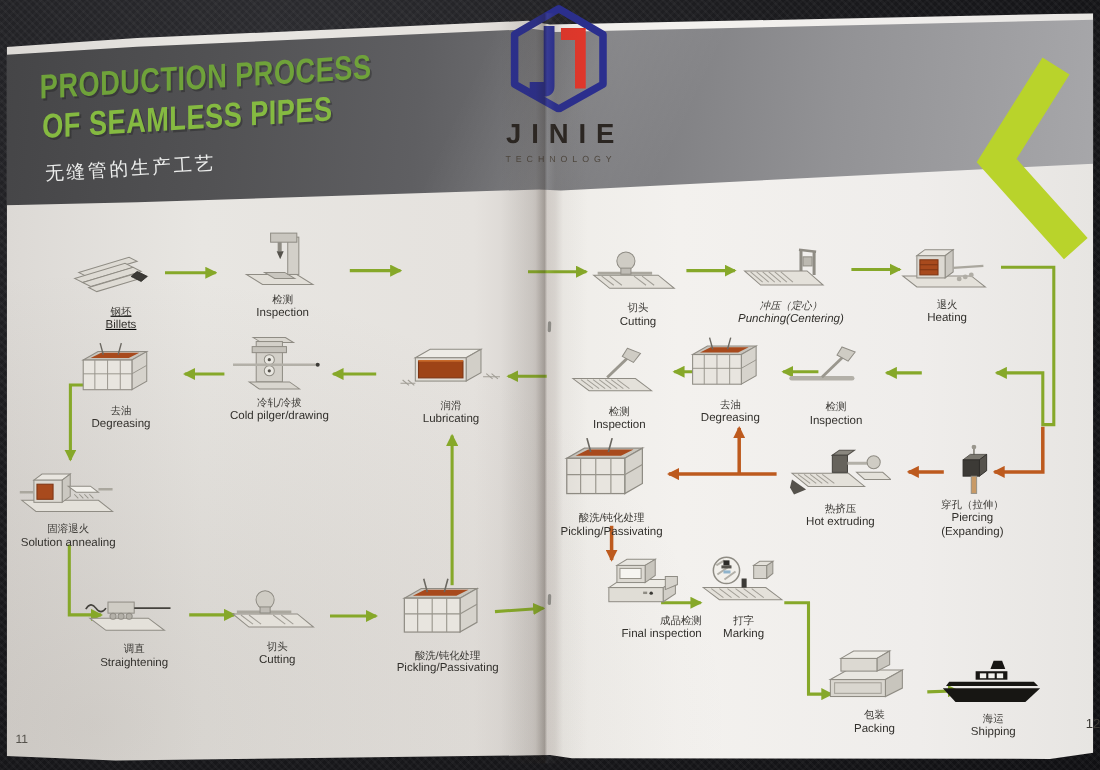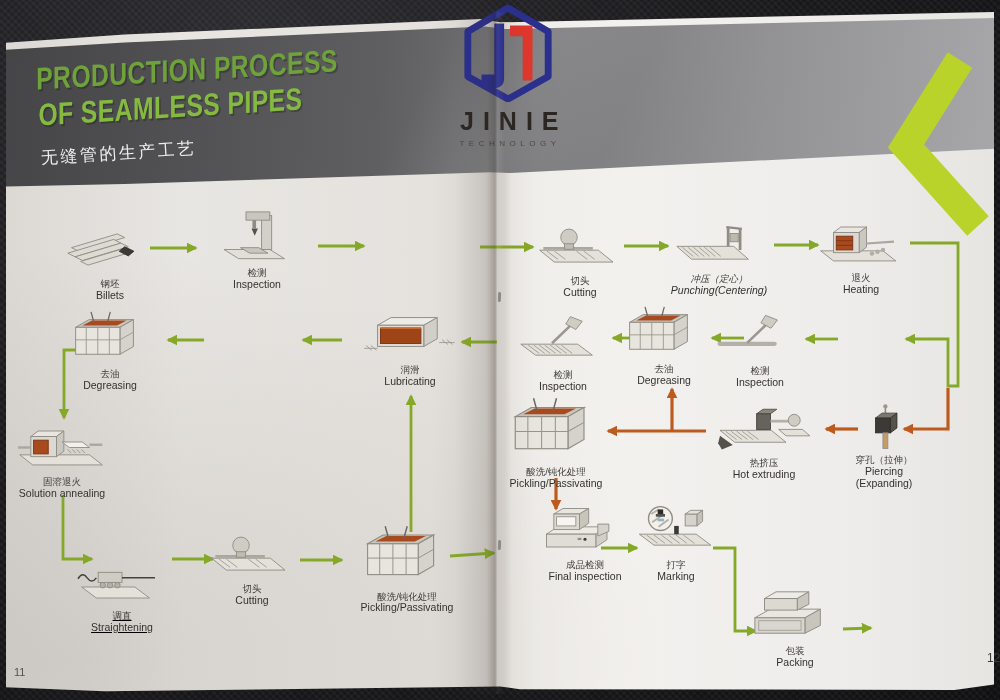--- a/index.html
+++ b/index.html
@@ -102,21 +102,21 @@
       <polyline points="713,548 735,548 735,631 756,631" fill="none" stroke="#86a829" stroke-width="2.8" marker-end="url(#ah-green)"></polyline>
       <polyline points="843,629 871,628" fill="none" stroke="#86a829" stroke-width="2.8" marker-end="url(#ah-green)"></polyline>
       <polyline points="948,388 948,429 904,429" fill="none" stroke="#bd5a1e" stroke-width="3.2" marker-end="url(#ah-orange)"></polyline>
       <polyline points="858,429 826,429" fill="none" stroke="#bd5a1e" stroke-width="3.2" marker-end="url(#ah-orange)"></polyline>
       <polyline points="706,431 608,431" fill="none" stroke="#bd5a1e" stroke-width="3.2" marker-end="url(#ah-orange)"></polyline>
       <polyline points="672,431 672,389" fill="none" stroke="#bd5a1e" stroke-width="3.2" marker-end="url(#ah-orange)"></polyline>
       <polyline points="556,478 556,509" fill="none" stroke="#bd5a1e" stroke-width="3.2" marker-end="url(#ah-orange)"></polyline>
     </svg>
 
   <div id="nodes">
-      <div class="node" style="left: 45px; top: 222px; width: 130px;">
+      <div class="node" style="left: 45px; top: 222px; width: 130px; text-decoration: underline;">
         <div class="nicon"><svg viewBox="0 0 100 60" style="width:92px;height:55px">
             <g fill="#dedbd4" stroke="#8f8c84" stroke-width="1">
               <polygon points="8,28 58,13 66,17 16,32"></polygon>
               <polygon points="4,34 54,19 62,23 12,38"></polygon>
               <polygon points="12,38 62,23 70,27 20,42"></polygon>
               <polygon points="18,43 68,28 76,32 26,47"></polygon>
             </g>
             <polygon points="66,27 76,32 70,37 60,32" fill="#3c3a36" stroke="#2c2a27" stroke-width="0.8"></polygon>
           </svg></div>
         <div class="nlz">钢坯</div>
@@ -244,20 +244,36 @@
               <line x1="4" y1="41" x2="10" y2="46"></line>
               <line x1="9" y1="41" x2="15" y2="46"></line>
               <line x1="80" y1="38" x2="96" y2="38"></line>
               <line x1="83" y1="35" x2="89" y2="40"></line>
               <line x1="88" y1="35" x2="94" y2="40"></line>
             </g>
           </svg></div>
         <div class="nlz">润滑</div>
         <div class="nle">Lubricating</div>
       </div>
+      <div class="node" style="left: 189px; top: 305px; width: 130px;">
+        <div class="nicon"><svg viewBox="0 0 100 60" style="width:92px;height:55px">
+            <polygon points="24,2 56,2 64,7 32,7" fill="#d9d6cf" stroke="#8f8c84"></polygon>
+            <rect x="27" y="6" width="26" height="40" fill="#d3d0c9" stroke="#8f8c84"></rect>
+            <rect x="23" y="11" width="34" height="6" fill="#c5c2bb" stroke="#8f8c84"></rect>
+            <circle cx="40" cy="24" r="5" fill="#e9e7e1" stroke="#8f8c84"></circle>
+            <circle cx="40" cy="24" r="1.6" fill="#55524c"></circle>
+            <circle cx="40" cy="35" r="5" fill="#e9e7e1" stroke="#8f8c84"></circle>
+            <circle cx="40" cy="35" r="1.6" fill="#55524c"></circle>
+            <line x1="4" y1="29" x2="88" y2="29" stroke="#b3b0a8" stroke-width="2.4"></line>
+            <circle cx="88" cy="29" r="2" fill="#3c3a36"></circle>
+            <polygon points="20,46 60,46 70,53 30,53" fill="#d9d6cf" stroke="#8f8c84"></polygon>
+          </svg></div>
+        <div class="nlz">冷轧/冷拔</div>
+        <div class="nle">Cold pilger/drawing</div>
+      </div>
       <div class="node" style="left: 45px; top: 309.65px; width: 130px;">
         <div class="nicon"><svg viewBox="0 0 100 60" style="width:96.60000000000001px;height:57.75px">
             <polygon points="14,18 28,10 74,10 60,18" fill="#c8c5bd" stroke="#8f8c84"></polygon>
             <polygon points="21,16 31,11 67,11 57,16" fill="#a84a1d"></polygon>
             <polygon points="60,18 74,10 74,38 60,46" fill="#d6d3cc" stroke="#8f8c84"></polygon>
             <rect x="14" y="18" width="46" height="28" fill="#e8e5df" stroke="#8f8c84"></rect>
             <g stroke="#97948b" stroke-width="0.9" fill="none">
               <line x1="25" y1="18" x2="25" y2="46"></line>
               <line x1="37" y1="18" x2="37" y2="46"></line>
               <line x1="49" y1="18" x2="49" y2="46"></line>
@@ -334,21 +350,21 @@
             <line x1="50" y1="3" x2="50" y2="13" stroke="#8f8c84" stroke-width="2"></line>
             <circle cx="50" cy="3" r="2.6" fill="#9a978e"></circle>
             <polygon points="38,17 46,11 64,11 56,17" fill="#7a776f" stroke="#55524c"></polygon>
             <polygon points="56,17 64,11 64,29 56,35" fill="#55524c" stroke="#2d2b28"></polygon>
             <rect x="38" y="17" width="18" height="18" fill="#3c3a36" stroke="#2d2b28"></rect>
             <rect x="47" y="35" width="6" height="19" fill="#c89a66" stroke="#8f8c84"></rect>
           </svg></div>
         <div class="nlz">穿孔（拉伸）</div>
         <div class="nle">Piercing (Expanding)</div>
       </div>
-      <div class="node" style="left: 57px; top: 554px; width: 130px; text-decoration: underline;">
+      <div class="node" style="left: 57px; top: 529px; width: 130px;">
         <div class="nicon"><svg viewBox="0 0 100 60" style="width:92px;height:55px">
             <polygon points="6,36 64,36 80,48 22,48" fill="#e4e1da" stroke="#8f8c84"></polygon>
             <rect x="24" y="20" width="26" height="11" fill="#cfccc4" stroke="#8f8c84"></rect>
             <circle cx="29" cy="34" r="3" fill="#b3b0a8" stroke="#8f8c84"></circle>
             <circle cx="37" cy="34" r="3" fill="#b3b0a8" stroke="#8f8c84"></circle>
             <circle cx="45" cy="34" r="3" fill="#b3b0a8" stroke="#8f8c84"></circle>
             <path d="M2,27 q5,-8 10,-1 t10,0" fill="none" stroke="#44423d" stroke-width="1.6"></path>
             <line x1="50" y1="26" x2="86" y2="26" stroke="#44423d" stroke-width="1.6"></line>
           </svg></div>
         <div class="nlz">调直</div>
@@ -382,21 +398,21 @@
               <line x1="49" y1="18" x2="49" y2="46"></line>
               <line x1="14" y1="31" x2="60" y2="31"></line>
               <line x1="60" y1="31" x2="74" y2="23"></line>
             </g>
             <line x1="30" y1="2" x2="33" y2="13" stroke="#6a6760" stroke-width="1.3"></line>
             <line x1="50" y1="2" x2="47" y2="13" stroke="#6a6760" stroke-width="1.3"></line>
           </svg></div>
         <div class="nlz">酸洗/钝化处理</div>
         <div class="nle">Pickling/Passivating</div>
       </div>
-      <div class="node" style="left: 520px; top: 503px; width: 130px;">
+      <div class="node" style="left: 508px; top: 503px; width: 130px; text-align: right;">
         <div class="nicon"><svg viewBox="0 0 100 60" style="width:92px;height:55px">
             <polygon points="8,34 20,26 74,26 62,34" fill="#edebe5" stroke="#8f8c84"></polygon>
             <rect x="8" y="34" width="54" height="14" fill="#e0ddd6" stroke="#8f8c84"></rect>
             <polygon points="62,34 74,26 74,40 62,48" fill="#d2cfc8" stroke="#8f8c84"></polygon>
             <polygon points="16,12 26,6 54,6 44,12" fill="#e8e6e0" stroke="#8f8c84"></polygon>
             <polygon points="44,12 54,6 54,22 44,29" fill="#c8c5bd" stroke="#8f8c84"></polygon>
             <rect x="16" y="12" width="28" height="17" fill="#dcd9d2" stroke="#8f8c84"></rect>
             <rect x="19" y="15" width="21" height="10" fill="#f6f5f1" stroke="#97948b"></rect>
             <polygon points="64,23 76,23 76,31 64,36" fill="#d6d3cc" stroke="#8f8c84"></polygon>
             <rect x="42" y="38" width="4" height="2.4" fill="#8f8c84"></rect>
@@ -435,20 +451,33 @@
             <circle cx="33" cy="17" r="13" fill="#f2f0eb" stroke="#8f8c84" stroke-width="1.5"></circle>
             <path d="M23,12 l8,-5 M24,21 l13,-9 M31,26 l11,-8" stroke="#b3b0a8" stroke-width="2" fill="none"></path>
             <rect x="30" y="7" width="6" height="5" fill="#2d2b28"></rect>
             <rect x="28" y="12" width="10" height="3" fill="#55524c"></rect>
             <rect x="30" y="17" width="7" height="3" fill="#8fb3cb"></rect>
             <rect x="48" y="25" width="5" height="9" fill="#3c3a36"></rect>
           </svg></div>
         <div class="nlz">打字</div>
         <div class="nle">Marking</div>
       </div>
+      <div class="node" style="left: 838px; top: 589.65px; width: 130px;">
+        <div class="nicon"><svg viewBox="0 0 100 60" style="width:96.60000000000001px;height:57.75px">
+            <polygon points="2,37 94,37 80,50 14,50" fill="#171613"></polygon>
+            <polygon points="8,31 88,31 92,35 5,35" fill="#171613"></polygon>
+            <rect x="33" y="21" width="30" height="8" fill="#171613"></rect>
+            <rect x="37" y="23" width="6" height="4.6" fill="#f2f1ed"></rect>
+            <rect x="45" y="23" width="6" height="4.6" fill="#f2f1ed"></rect>
+            <rect x="53" y="23" width="6" height="4.6" fill="#f2f1ed"></rect>
+            <polygon points="50,11 58,11 61,19 47,19" fill="#171613"></polygon>
+          </svg></div>
+        <div class="nlz">海运</div>
+        <div class="nle">Shipping</div>
+      </div>
     </div>
 
   <div id="fold"></div>
   <div class="staple" style="left:498px;top:292px;"></div>
   <div class="staple" style="left:498px;top:540px;"></div>
 
   <div class="pageno" id="pn-left">11</div>
   <div class="pageno" id="pn-right">12</div>
 </div>
 

